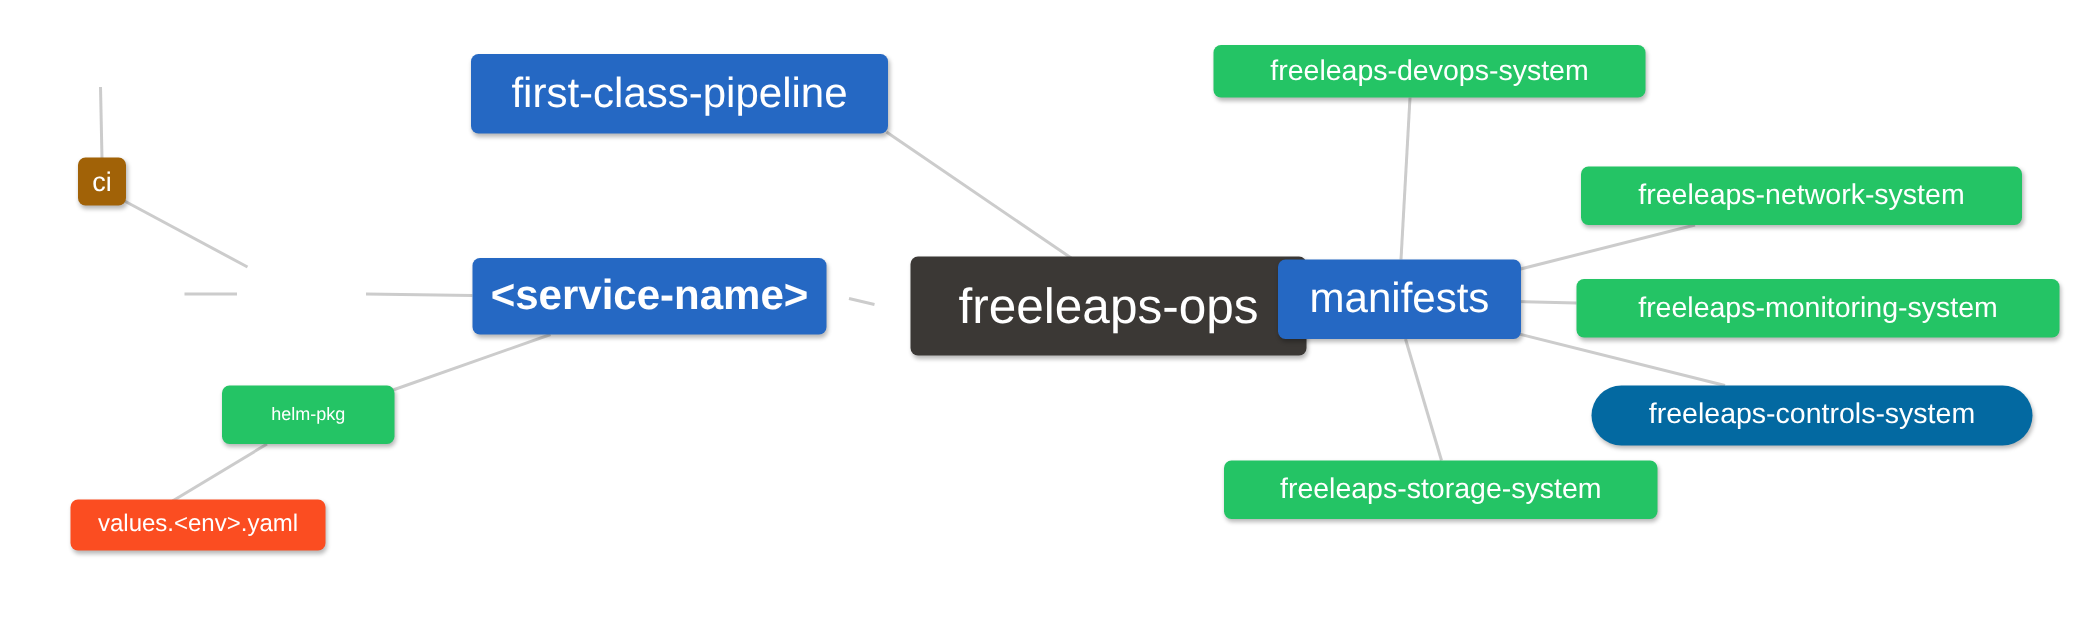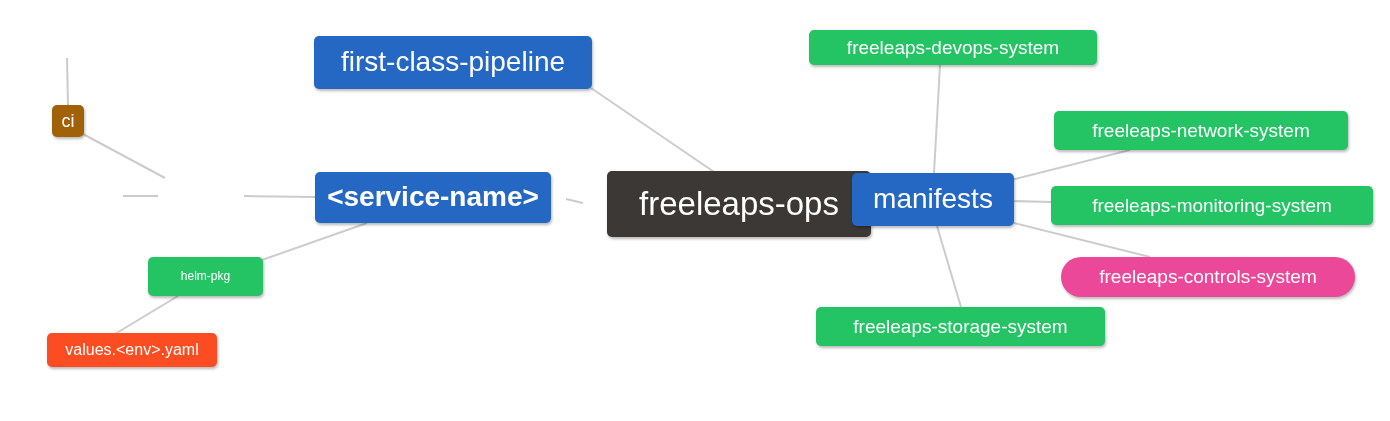--- a/index.html
+++ b/index.html
@@ -80,19 +80,19 @@
     </div>
     <div class="node" style="left: 797px; top: 30px; width: 288px; height: 35px; background: rgb(36, 196, 101); font-size: 19px; margin-left: 12px;">
       <span class="node-label">freeleaps-devops-system</span>
     </div>
     <div class="node" style="left: 1054px; top: 111px; width: 294px; height: 39px; background: rgb(36, 196, 101); font-size: 19px;">
       <span class="node-label">freeleaps-network-system</span>
     </div>
     <div class="node" style="left: 1051px; top: 186px; width: 322px; height: 39px; background: rgb(36, 196, 101); font-size: 19px;">
       <span class="node-label">freeleaps-monitoring-system</span>
     </div>
-    <div class="node" style="left: 1061px; top: 257px; width: 294px; height: 40px; background: #ec4899; font-size: 19px; border-radius: 20px;">
+    <div class="node" style="left: 1061px; top: 257px; width: 294px; height: 40px; background: #0369a1; font-size: 19px; border-radius: 20px;">
       <span class="node-label">freeleaps-controls-system</span>
     </div>
     <div class="node" style="left: 816px; top: 307px; width: 289px; height: 39px; background: rgb(36, 196, 101); font-size: 19px;">
       <span class="node-label">freeleaps-storage-system</span>
     </div>
   </div>
 
 </body></html>

